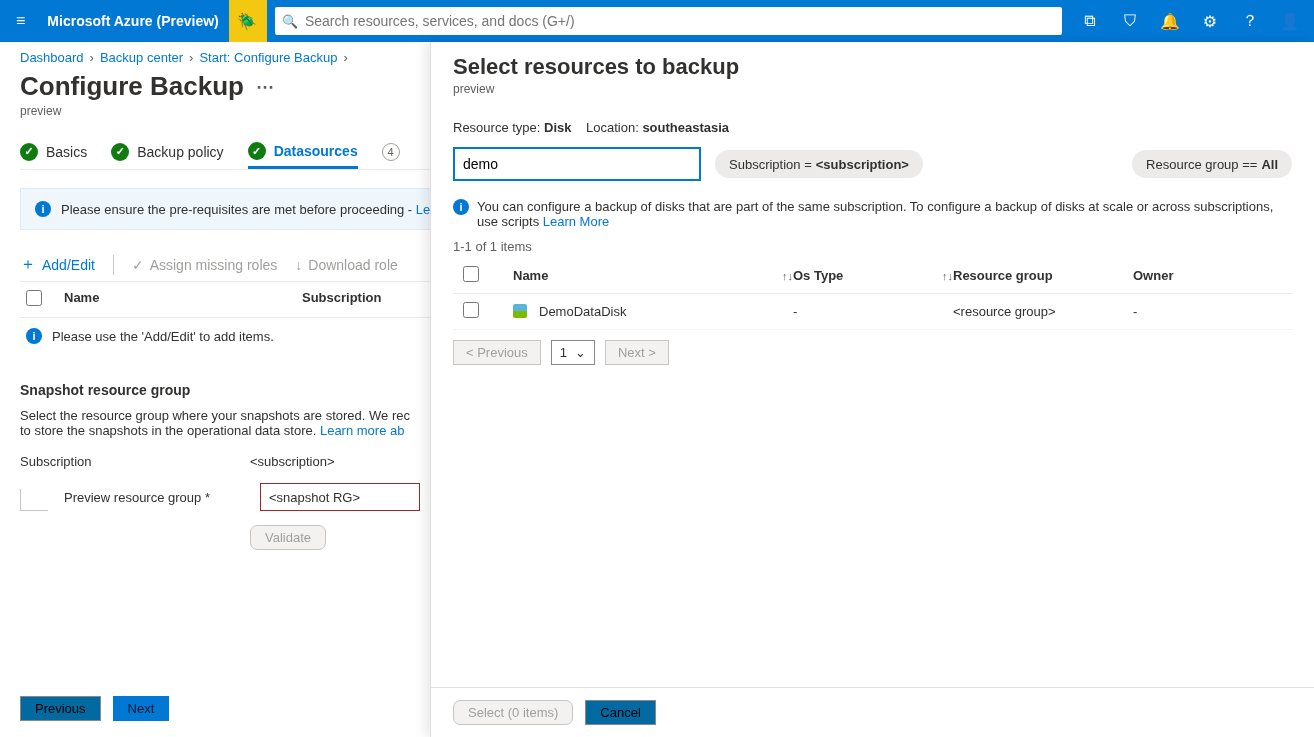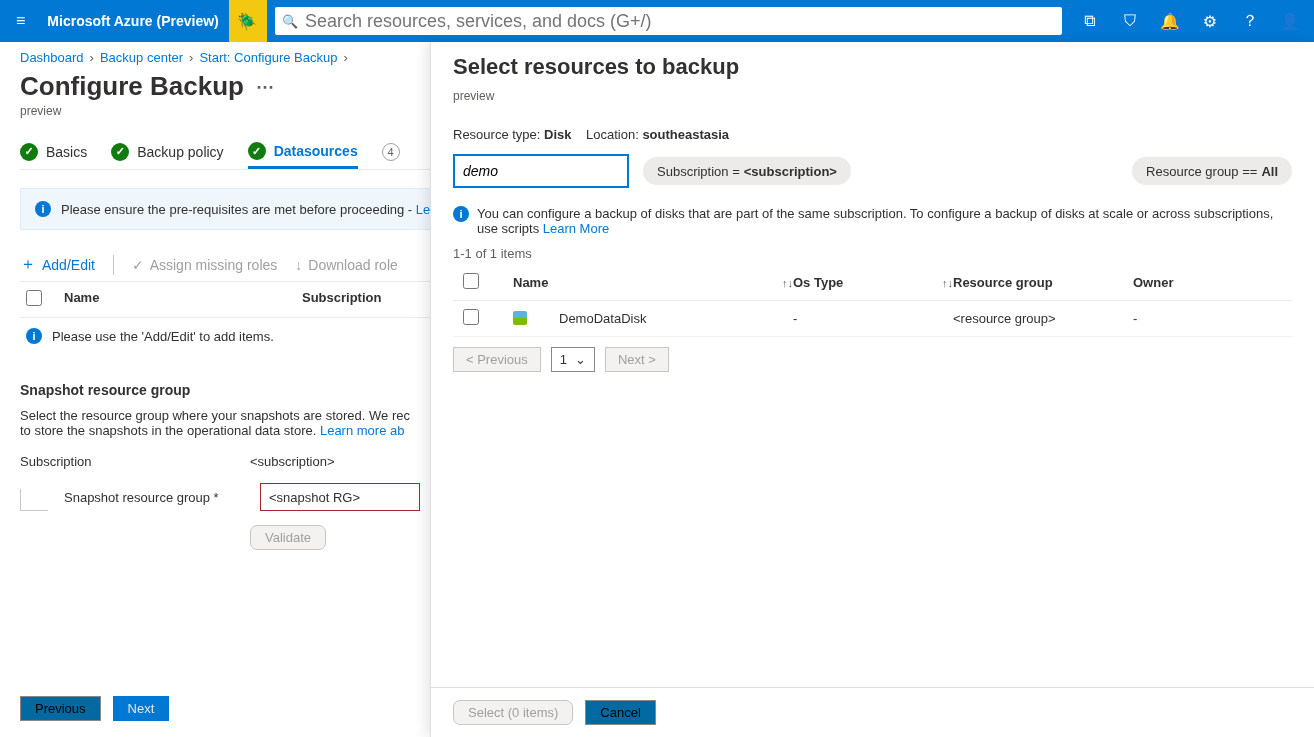--- a/index.html
+++ b/index.html
@@ -33,21 +33,21 @@
   }
   .searchbox {
     flex: 1;
     display:flex; align-items:center;
     background:#fff; color:#605e5c;
     height: 28px; margin: 0 8px;
     padding: 0 8px;
     border-radius: 2px;
   }
   .searchbox input {
-    border:none; outline:none; flex:1; font-size:18px;
+    border:none; outline:none; flex:1; font-size:14px;
     color:#a16207;
   }
   .top-icons { display:flex; }
   .top-icons .ic {
     width:40px; height:42px;
     display:flex; align-items:center; justify-content:center;
     font-size:16px;
   }
 
   
@@ -106,54 +106,54 @@
   .sel {
     border:1px solid #c8c6c4; height:28px; padding:2px 8px; font-size:13px;
     display:flex; align-items:center; min-width:160px;
   }
   .sel.err { border-color:#a4262c;}
   .btn {
     border:1px solid #8a8886; background:#0369a1; padding:4px 14px;
     font-size:13px; cursor:default;
   }
   .btn.ghost { color:#a19f9d; border-color:#c8c6c4; background:#f3f2f1;border-radius:7px;}
-  .btn.primary { background:#0078d4; color:#e5e5e5; border-color:#0078d4;}
+  .btn.primary { background:#0078d4; color:#0f172a; border-color:#0078d4;}
 
   .footerbar {
     position:absolute; bottom:0; left:0;
     display:flex; gap:12px; padding:10px 20px 16px;
   }
 
   
   .panel {
     position:absolute; top:42px; right:0; width:884px; height:695px;
     background:#fff; border-left:1px solid #e1dfdd;
     box-shadow:-4px 0 12px rgba(0,0,0,0.1);
     display:flex; flex-direction:column;
   }
   .panel-body { padding:12px 22px; flex:1; overflow:hidden; }
-  .panel h2 { font-size:22px; font-weight:600; margin-bottom:9px;}
+  .panel h2 { font-size:22px; font-weight:600; margin-bottom:2px;}
   .panel .meta { font-size:13px; margin:24px 0 12px; }
   .panel .meta b { font-weight:600;}
   .filterrow { display:flex; gap:14px; align-items:center; margin-bottom:18px;}
   .searchin {
-    border:2px solid #0078d4; height:34px; width:176px;
-    padding:6px 8px; font-size:14px; outline:none;font-style:italic;
+    border:2px solid #0078d4; height:34px; width:248px;
+    padding:6px 8px; font-size:14px; outline:none;
   }
   .pill {
     background:#edebe9; border-radius:14px; height:28px;
     display:flex; align-items:center; padding:0 14px; font-size:13px;
   }
   .pill b { font-weight:600; margin-left:4px;}
   .infoline { display:flex; gap:8px; align-items:flex-start; font-size:13px; margin-bottom:10px;}
   .count { font-size:13px; color:#605e5c; margin:8px 0 4px;}
   .p-thead { display:flex; align-items:center; padding:8px 10px; border-bottom:1px solid #edebe9;}
   .p-thead .col { font-weight:600; display:flex; align-items:center; gap:6px;}
   .sort-ic { font-size:11px; color:#605e5c; }
-  .c-chk{width:50px;} .c-name{flex:0 0 280px;gap:20px;} .c-os{flex:0 0 160px;} .c-rg{flex:0 0 180px;} .c-own{flex:0 0 100px;}
+  .c-chk{width:50px;} .c-name{flex:0 0 280px;} .c-os{flex:0 0 160px;} .c-rg{flex:0 0 180px;} .c-own{flex:0 0 100px;}
   .p-row { display:flex; align-items:center; padding:8px 10px; border-bottom:1px solid #f3f2f1;}
   .disk-ic { width:16px;height:16px; display:inline-block; margin-right:10px;}
   .disk-ic::before{
     content:""; display:block; width:14px;height:14px;
     background: linear-gradient(#59b4d9 50%, #7fba00 50%);
     border-radius:2px;
   }
   .pager { display:flex; gap:10px; align-items:flex-start; margin-top:10px;}
   .pgbtn { border:1px solid #c8c6c4; background:#f3f2f1; color:#a19f9d; font-size:13px; padding:4px 12px;}
   .pgsel { border:1px solid #8a8886; padding:4px 8px; font-size:13px; display:flex; align-items:center; gap:8px;}
@@ -257,21 +257,21 @@
     <span>to store the snapshots in the operational data store. </span><span class="linklike">Learn more ab</span>
   </div>
 
   <div class="formrow">
     <div class="lab">Subscription</div>
     <div>&lt;subscription&gt;</div>
   </div>
   <div style="display:flex; align-items:flex-end;">
     <div class="tree-indent"></div>
     <div class="formrow" style="margin-bottom:0;">
-      <div class="lab" style="padding-left:34px;">Snapshot resource group *</div>
+      <div class="lab" style="padding-left:34px;">Preview resource group *</div>
       <div class="sel err">
         <span>&lt;snapshot RG&gt;</span>
       </div>
     </div>
   </div>
   <div class="formrow" style="margin-top:14px;">
     <div class="lab"></div>
     <button class="btn ghost">Validate</button>
   </div>
 </div>

